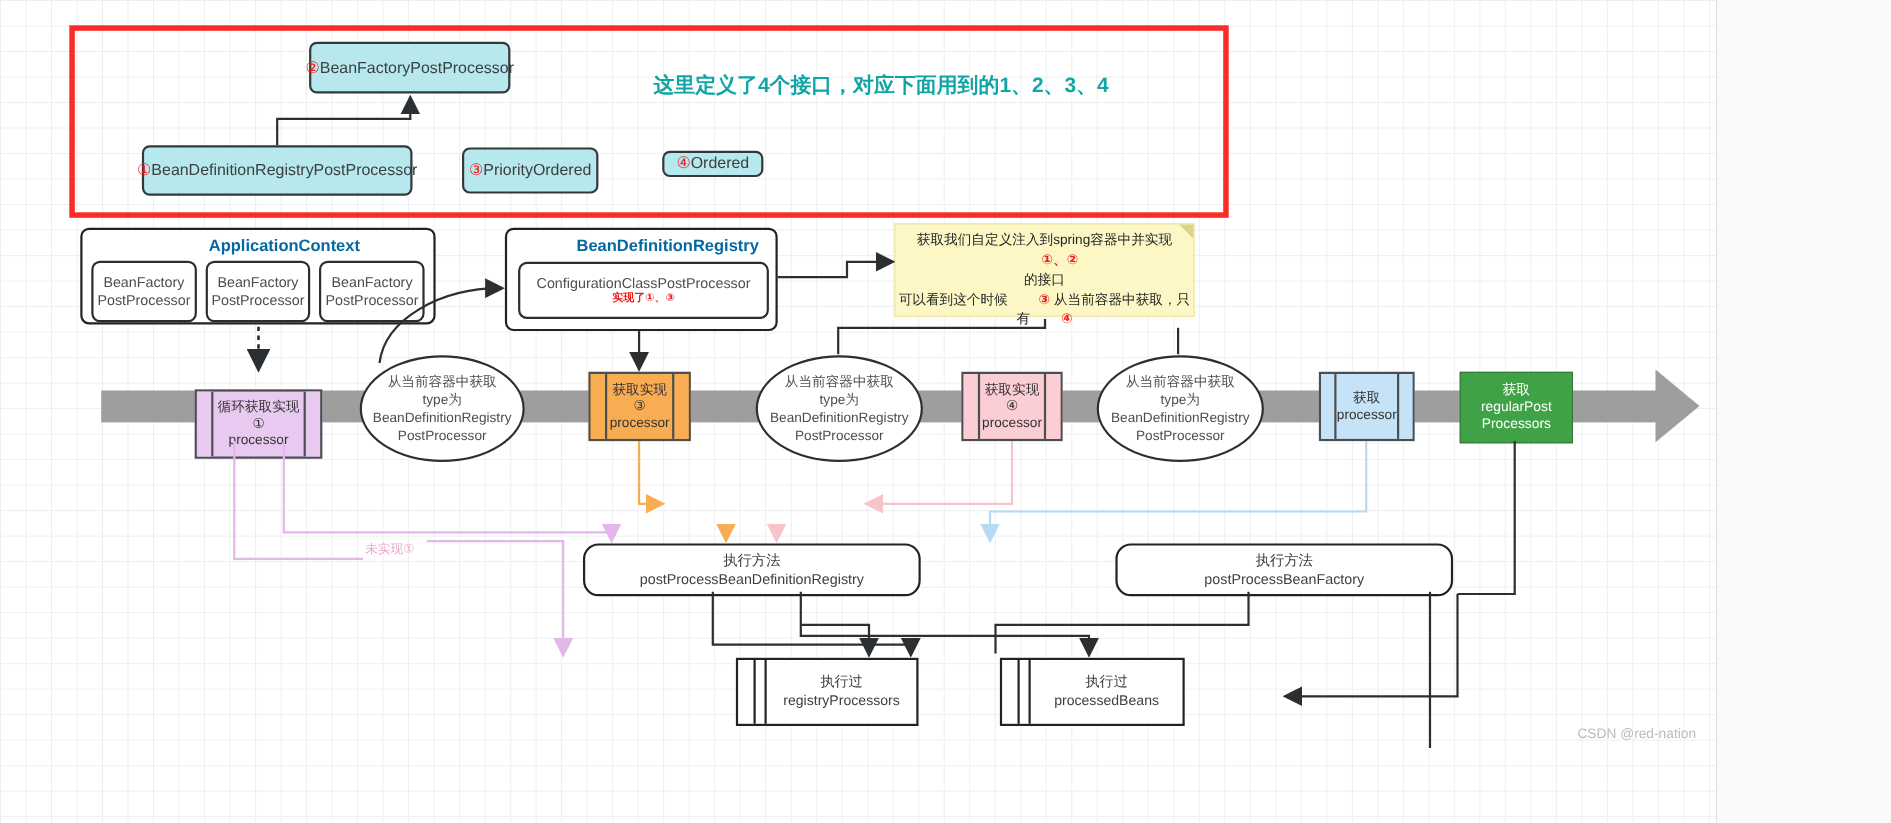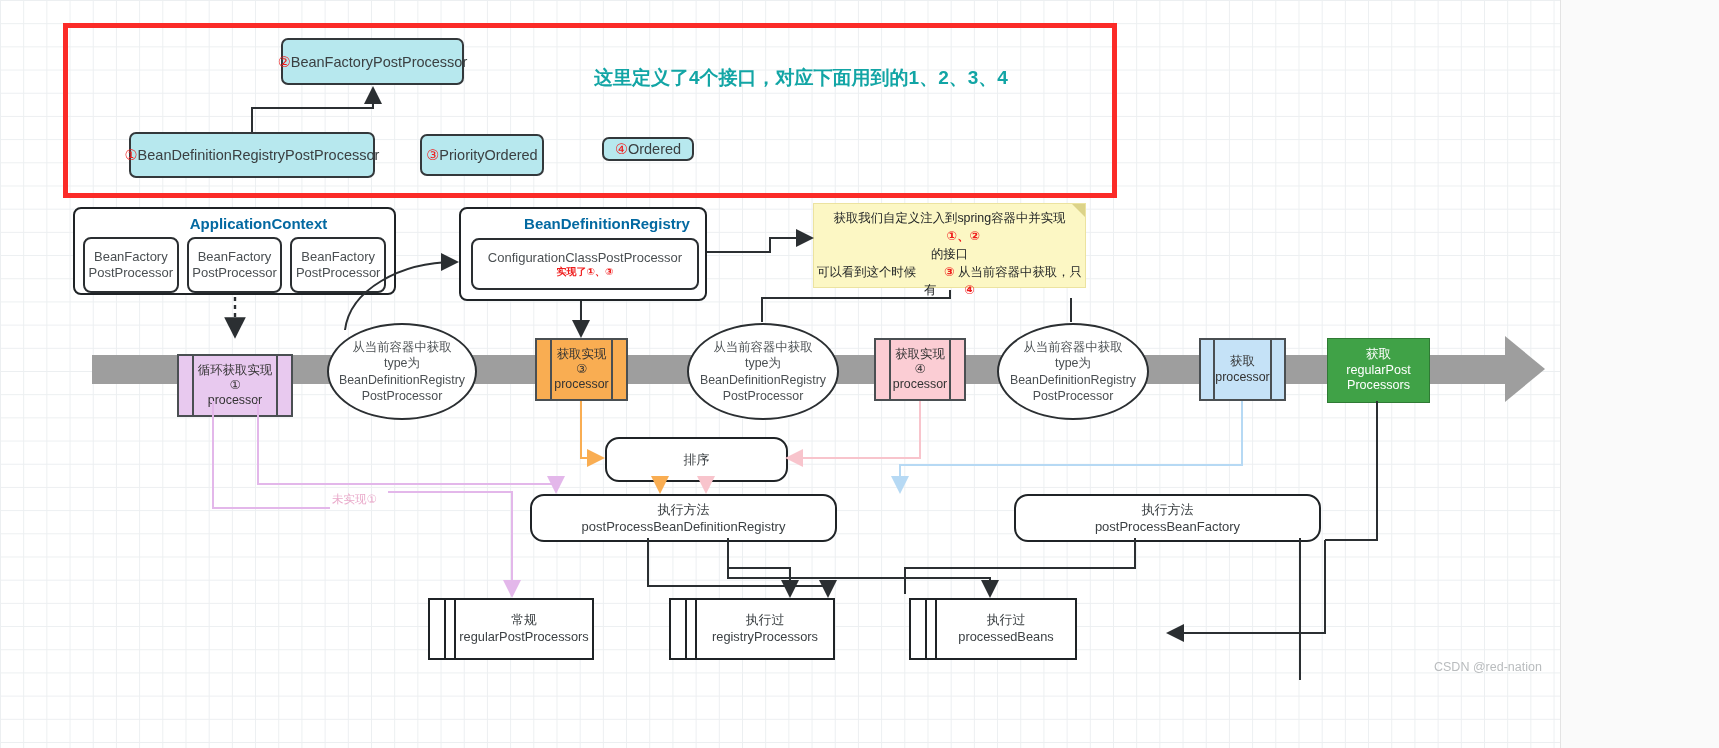--- a/index.html
+++ b/index.html
@@ -243,42 +243,31 @@
     <div class="edge"></div>
     <div class="mid txt">获取
 processor</div>
     <div class="edge last"></div>
   </div>
 
   <div class="greenbox txt" style="left:1327px;top:338px;width:101px;height:63px;">获取
 regularPost
 Processors</div>
 
-  <div class="rbox" style="left:605px;top:437px;width:179px;height:41px;">排序</div>
 
   <div class="rbox" style="left:530px;top:494px;width:303px;height:44px;flex-direction:column;">
     <div>执行方法</div>
     <div>postProcessBeanDefinitionRegistry</div>
   </div>
 
   <div class="rbox" style="left:1014px;top:494px;width:303px;height:44px;flex-direction:column;">
     <div>执行方法</div>
     <div>postProcessBeanFactory</div>
   </div>
 
-  <div class="listbox" style="left:428px;top:598px;width:166px;height:62px;">
-    <div class="lcol"></div>
-    <div class="lcol2"></div>
-    <div class="lbody">
-      <div>
-        <div>常规</div>
-        <div>regularPostProcessors</div>
-      </div>
-    </div>
-  </div>
 
   <div class="listbox" style="left:669px;top:598px;width:166px;height:62px;">
     <div class="lcol"></div>
     <div class="lcol2"></div>
     <div class="lbody">
       <div>
         <div>执行过</div>
         <div>registryProcessors</div>
       </div>
     </div>

